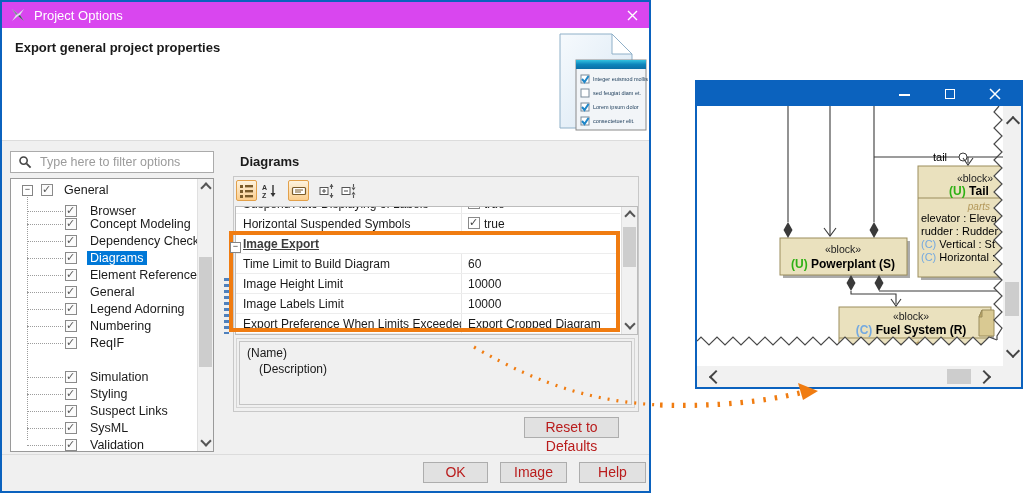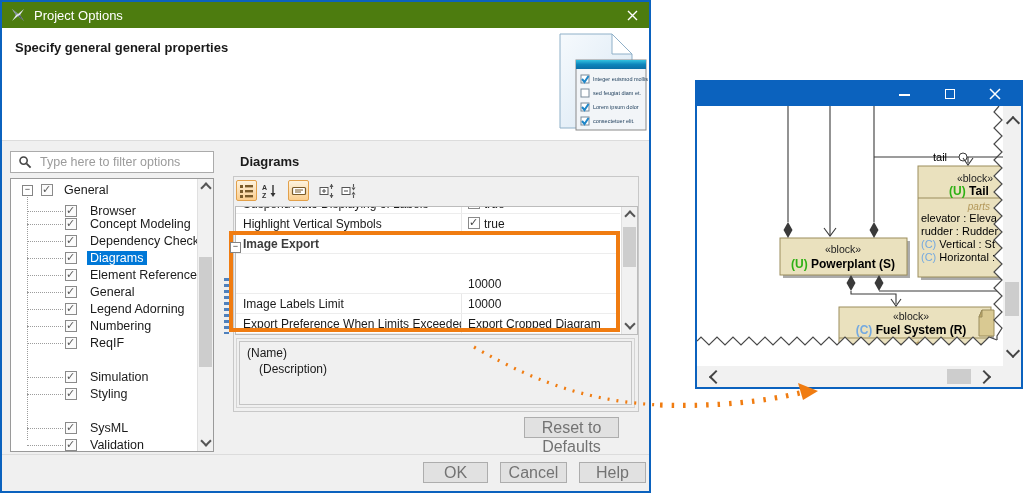--- a/index.html
+++ b/index.html
@@ -2,21 +2,21 @@
 <html><head>
 <meta charset="utf-8">
 <style>
   html,body{margin:0;padding:0;background:#fff;}
   .page{position:relative;width:1027px;height:497px;background:#fff;overflow:hidden;
         font-family:"Liberation Sans",sans-serif;color:#1a1a1a;}
   .abs{position:absolute;}
   
   .dialog{position:absolute;left:0;top:0;width:651px;height:493px;border:2px solid #0b62be;
           box-sizing:border-box;background:#f0f0f0;}
-  .titlebar{position:absolute;left:0;top:0;right:0;height:26px;background:#4d7c0f;color:#fff;
+  .titlebar{position:absolute;left:0;top:0;right:0;height:26px;background:#d946ef;color:#fff;
             display:flex;align-items:center;}
   .titlebar .ttl{font-size:13px;margin-left:8px;}
   .mdicon{width:16px;height:16px;margin-left:8px;}
   .xclose{position:absolute;right:6px;top:4px;width:22px;height:18px;display:flex;
           align-items:center;justify-content:center;}
   .hdr{position:absolute;left:0;top:26px;width:647px;height:112px;background:#fff;
        border-bottom:1px solid #dcdcdc;}
   .hdr .h1{position:absolute;left:13px;top:12px;font-size:13px;font-weight:bold;}
   .hdr .h2{position:absolute;left:24px;top:34px;font-size:11.8px;letter-spacing:-0.1px;color:#222;}
   .docicon{position:absolute;left:554px;top:4px;width:92px;height:104px;}
@@ -55,36 +55,36 @@
          box-sizing:border-box;}
   .tbl{position:absolute;left:233px;top:204px;width:403px;height:129px;background:#fff;
        border:1px solid #bcbcbc;box-sizing:border-box;overflow:hidden;}
   .rw{position:absolute;left:0;width:384px;height:20px;border-bottom:1px solid #ededed;
       font-size:12px;box-sizing:border-box;}
   .pc{position:absolute;left:0;top:0;width:226px;height:100%;border-right:1px solid #e8e8e8;
       padding:3px 0 0 7px;box-sizing:border-box;white-space:nowrap;overflow:hidden;}
   .vc{position:absolute;left:227px;top:0;right:0;height:100%;padding:3px 0 0 5px;box-sizing:border-box;
       display:flex;align-items:flex-start;white-space:nowrap;}
   .gc{position:absolute;left:0;top:0;width:100%;padding:3px 0 0 7px;font-weight:bold;color:#3c3c3c;
-      box-sizing:border-box;}
+      box-sizing:border-box;text-decoration:underline;}
   .vcb{display:inline-block;width:12px;height:12px;border:1px solid #8a8a8a;background:#fff;
        margin-right:4px;position:relative;box-sizing:border-box;}
   .vcb::after{content:"✓";position:absolute;left:0px;top:-2px;font-size:11px;color:#444;}
   .tsb{position:absolute;right:0;top:0;width:16px;height:127px;background:#f1f1f1;
        border-left:1px solid #e0e0e0;box-sizing:border-box;}
   .orange{position:absolute;left:227px;top:229px;width:391px;height:101px;border:4px solid #f07c11;
           box-sizing:border-box;z-index:6;pointer-events:none;}
   .grpexp{position:absolute;left:228px;top:240px;width:9px;height:9px;border:1px solid #848484;
           background:#fff;font-size:9px;line-height:7px;text-align:center;color:#333;z-index:7;}
   .nameouter{position:absolute;left:234px;top:336px;width:399px;height:70px;border:1px solid #d4d4d4;
              box-sizing:border-box;}
   .nameinner{position:absolute;left:237px;top:339px;width:393px;height:64px;border:1px solid #c4c4c4;
              background:#f0f0f0;box-sizing:border-box;font-size:12px;}
   .btn{position:absolute;background:#e1e1e1;border:1px solid #adadad;box-sizing:border-box;
-       font-size:16px;text-align:center;line-height:19px;color:#737373;}
+       font-size:14px;text-align:center;line-height:19px;color:#b91c1c;}
   .fsep{position:absolute;left:0;top:452px;width:647px;border-top:1px solid #dcdcdc;}
   
   .pwin{position:absolute;left:695px;top:80px;width:328px;height:309px;border:2px solid #0b62be;
         box-sizing:border-box;background:#fff;}
   .ptb{position:absolute;left:0;top:0;width:324px;height:24px;background:#0b62be;}
   .canvas{position:absolute;left:0;top:24px;width:306px;height:260px;background:#fff;overflow:hidden;}
   .vsb{position:absolute;left:306px;top:24px;width:18px;height:260px;background:#f1f1f1;}
   .hsb{position:absolute;left:0;top:284px;width:306px;height:21px;background:#f1f1f1;}
   .corner{position:absolute;left:306px;top:284px;width:18px;height:21px;background:#f1f1f1;}
   .pchev{display:inline-block;width:8px;height:8px;border:solid #444;border-width:0 0 2.5px 2.5px;}
@@ -113,21 +113,21 @@
       </svg>
       <span class="ttl">Project Options</span>
       <span class="xclose">
         <svg width="11" height="11" viewBox="0 0 11 11">
             <path d="M1,1 L10,10 M10,1 L1,10" stroke="#fff" stroke-width="1.4"></path>
           </svg>
       </span>
     </div>
 
     <div class="hdr">
-      <div class="h1">Specify general general properties</div>
+      <div class="h1">Export general project properties</div>
       <div class="docicon">
         <svg width="92" height="104" viewBox="0 0 92 104">
           <defs>
             <linearGradient id="gdoc" x1="0" y1="0" x2="1" y2="1">
               <stop offset="0" stop-color="#f6fafd"></stop>
                 <stop offset="1" stop-color="#d7e6f3"></stop>
             </linearGradient>
             <linearGradient id="gteal" x1="0" y1="0" x2="0" y2="1">
               <stop offset="0" stop-color="#33c1e0"></stop>
                 <stop offset="0.5" stop-color="#0e85bb"></stop>
@@ -220,20 +220,25 @@
       <div class="trow" style="top:190px">
         <span class="stub"></span>
         <span class="cbx"></span>
         <span class="tl">Simulation</span>
       </div>
       <div class="trow" style="top:207px">
         <span class="stub"></span>
         <span class="cbx"></span>
         <span class="tl">Styling</span>
       </div>
+      <div class="trow" style="top:224px">
+        <span class="stub"></span>
+        <span class="cbx"></span>
+        <span class="tl">Suspect Links</span>
+      </div>
       <div class="trow" style="top:241px">
         <span class="stub"></span>
         <span class="cbx"></span>
         <span class="tl">SysML</span>
       </div>
       <div class="trow" style="top:258px">
         <span class="stub"></span>
         <span class="cbx"></span>
         <span class="tl">Validation</span>
       </div>
@@ -293,30 +298,35 @@
 
     <div class="tbl">
       <div class="rw" style="top:-13px">
         <div class="pc">Suspend Auto Displaying of Labels</div>
         <div class="vc">
             <span class="vcb"></span>
             <span>true</span>
           </div>
       </div>
       <div class="rw" style="top:7px">
-        <div class="pc">Highlight Vertical Symbols</div>
+        <div class="pc">Horizontal Suspended Symbols</div>
         <div class="vc">
             <span class="vcb"></span>
             <span>true</span>
           </div>
       </div>
       <div class="rw" style="top:27px">
         <div class="gc">Image Export</div>
       </div>
+      <div class="rw" style="top:47px">
+        <div class="pc">Time Limit to Build Diagram</div>
+        <div class="vc">60</div>
+      </div>
       <div class="rw" style="top:67px">
+        <div class="pc">Image Height Limit</div>
         <div class="vc">10000</div>
       </div>
       <div class="rw" style="top:87px">
         <div class="pc">Image Labels Limit</div>
         <div class="vc">10000</div>
       </div>
       <div class="rw" style="top:107px">
         <div class="pc">Export Preference When Limits Exceeded</div>
         <div class="vc">Export Cropped Diagram</div>
       </div>
@@ -333,21 +343,21 @@
     <div class="nameouter"></div>
     <div class="nameinner">
       <div style="position:absolute;left:7px;top:4px;font-weight:normal">(Name)</div>
       <div style="position:absolute;left:19px;top:20px">(Description)</div>
     </div>
 
     <div class="btn" style="left:522px;top:415px;width:95px;height:21px">Reset to Defaults</div>
 
     <div class="fsep"></div>
     <div class="btn" style="left:421px;top:460px;width:65px;height:21px">OK</div>
-    <div class="btn" style="left:498px;top:460px;width:67px;height:21px">Cancel</div>
+    <div class="btn" style="left:498px;top:460px;width:67px;height:21px">Image</div>
     <div class="btn" style="left:577px;top:460px;width:67px;height:21px">Help</div>
   </div>
 
   <div class="pwin">
     <div class="ptb">
       <div class="abs" style="left:202px;top:12px;width:11px;height:2px;background:#fff"></div>
       <div class="abs" style="left:248px;top:7px;width:10px;height:10px;border:1.5px solid #fff;box-sizing:border-box"></div>
       <svg class="abs" style="left:292px;top:6px" width="12" height="12" viewBox="0 0 12 12">
         <path d="M1,1 L11,11 M11,1 L1,11" stroke="#fff" stroke-width="1.5"></path>
       </svg>

